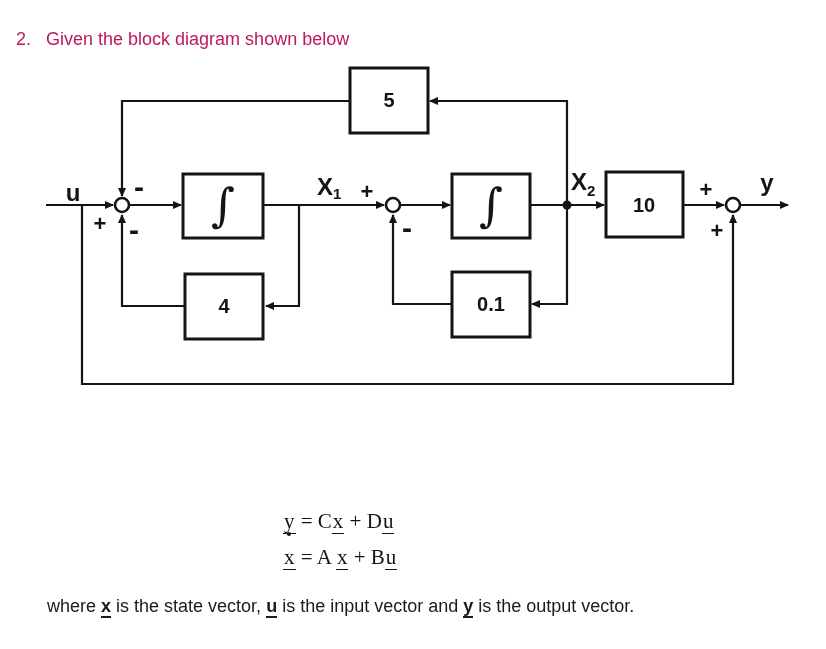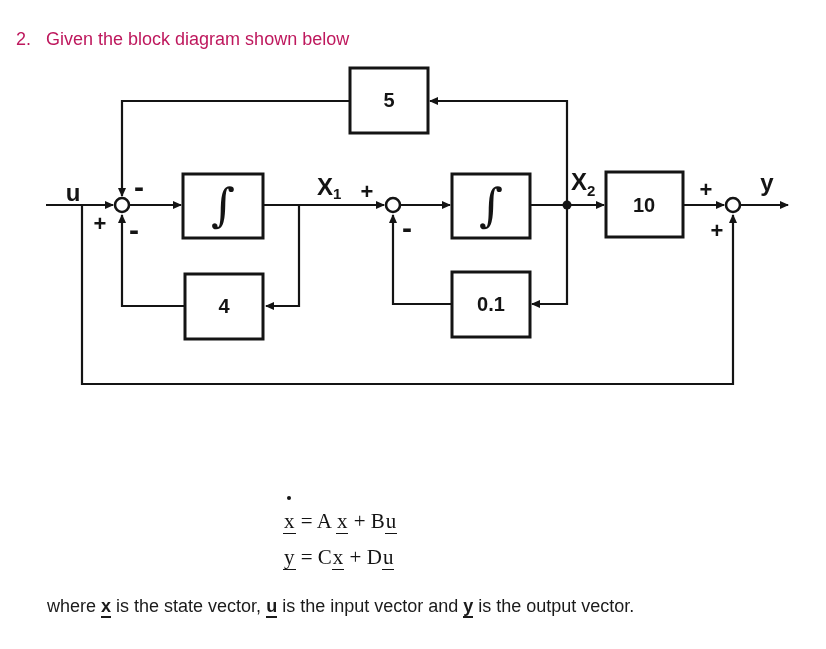--- a/index.html
+++ b/index.html
@@ -96,19 +96,19 @@
     <text class="sign-plus" x="100" y="231" text-anchor="middle">+</text>
     <text class="sign-minus" x="134" y="240" text-anchor="middle">-</text>
     <text class="sign-plus" x="367" y="199" text-anchor="middle">+</text>
     <text class="sign-minus" x="407" y="238" text-anchor="middle">-</text>
     <text class="sign-plus" x="706" y="197" text-anchor="middle">+</text>
     <text class="sign-plus" x="717" y="238" text-anchor="middle">+</text>
   </svg>
 
 
   <div class="equations">
+    <div class="eq-line"><span class="ul">y</span><span> = C</span><span class="ul">x</span><span> + D</span><span class="ul">u</span></div>
     <div class="eq-line"><span class="dotwrap"><span class="overdot"></span><span class="ul">x</span></span><span> = A</span> <span class="ul">x</span><span> + B</span><span class="ul">u</span></div>
-    <div class="eq-line"><span class="ul">y</span><span> = C</span><span class="ul">x</span><span> + D</span><span class="ul">u</span></div>
   </div>
 
   <div class="where-text"><span>where </span><span class="vec">x</span><span> is the state vector, </span><span class="vec">u</span><span> is the input vector and </span><span class="vec">y</span><span> is the output vector.</span></div>
 
 </div>
 
 </body></html>

